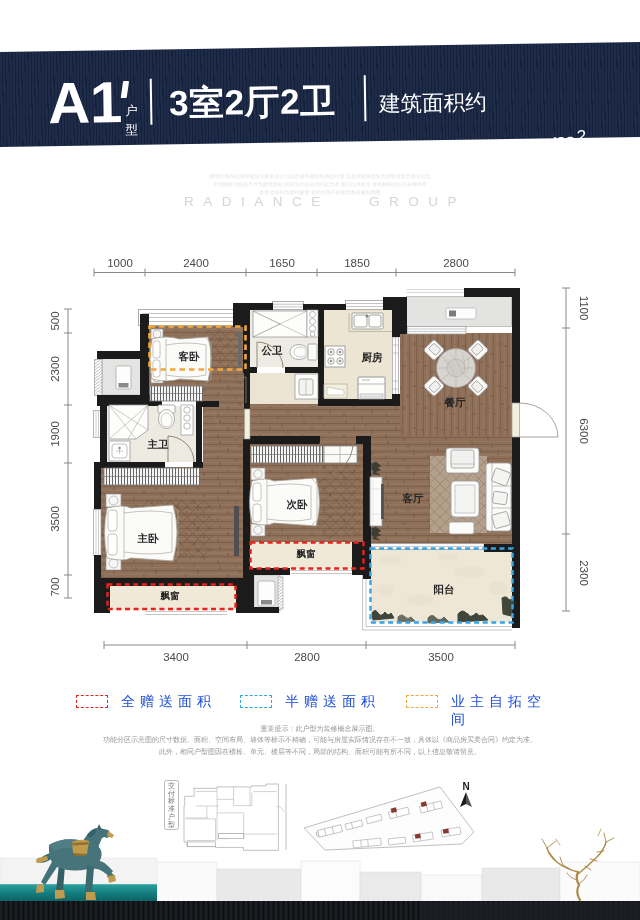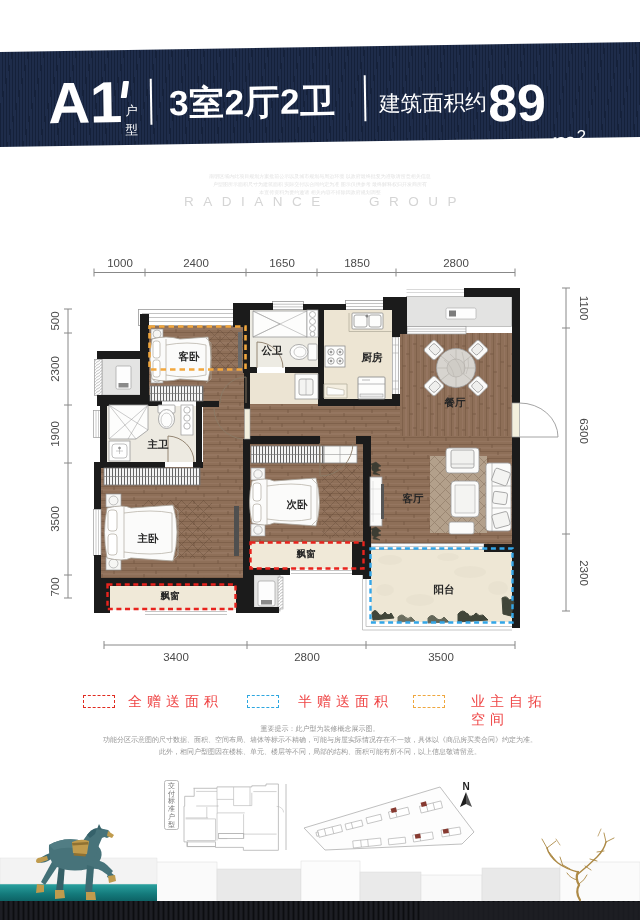--- a/index.html
+++ b/index.html
@@ -21,21 +21,20 @@
   <div class="bi" style="left:131px;top:52px;font-size:12.5px;line-height:19px;width:14px;">户型</div>
 
   <div class="bi" style="left:156px;top:29px;width:1.5px;height:46px;background:#fff;"></div>
 
   <div class="bi" style="left:175px;top:36px;font-size:35px;font-weight:bold;line-height:1;letter-spacing:0.5px;">3室2厅2卫</div>
 
   <div class="bi" style="left:370px;top:29px;width:1.5px;height:46px;background:#fff;"></div>
 
   <div class="bi" style="left:385px;top:48px;font-size:21.5px;line-height:1;">建筑面积约</div>
 
-  <div class="bi" style="left:494px;top:33px;font-size:52px;font-weight:bold;line-height:1;">89</div>
 
   <div class="bi" style="left:557px;top:49px;font-size:30px;line-height:1;margin-top:36px;">m<span style="font-size:17px;vertical-align:11px;">2</span></div>
 </div>
 
 <div style="position:absolute;left:0;top:172px;width:640px;text-align:center;color:#e3e3e3;font-size:5px;line-height:8px;">
 南明区域内此项目规划方案批前公示以及城市规划与周边环境 以政府最终批复为准敬请留意相关信息<br>
 户型图所示面积尺寸为建筑面积 实际交付以合同约定为准 图示仅供参考 最终解释权归开发商所有<br>
 本宣传资料为要约邀请 相关内容不排除因政府规划调整</div>
 
 <div style="position:absolute;left:5px;top:194px;width:640px;text-align:center;color:#d5d5d5;font-size:13.5px;letter-spacing:9.5px;word-spacing:26px;">RADIANCE GROUP</div>
@@ -579,33 +578,33 @@
 </g>
 
 <text x="272" y="354" fill="#262626" font-size="10.5" font-weight="bold" text-anchor="middle">公卫</text>
 
 <text x="170" y="599" fill="#262626" font-size="9.5" font-weight="bold" text-anchor="middle">飘窗</text>
 
 <text x="306" y="557" fill="#262626" font-size="9.5" font-weight="bold" text-anchor="middle">飘窗</text>
 </g>
 </svg>
 
-<div style="position:absolute;left:0;top:693px;width:552px;height:18px;font-size:14px;color:#ef4444;margin-left:7px;">
+<div style="position:absolute;left:0;top:693px;width:552px;height:18px;font-size:14px;color:#1d4ed8;">
 
   <div style="position:absolute;left:76px;top:2px;width:30px;height:11px;border:1.6px dashed #e02b20;"></div>
 
   <div style="position:absolute;left:121px;top:0px;letter-spacing:5px;">全赠送面积</div>
 
   <div style="position:absolute;left:240px;top:2px;width:30px;height:11px;border:1.6px dashed #2da7e0;"></div>
 
-  <div style="position:absolute;left:291px;top:0px;letter-spacing:5px;">半赠送面积</div>
+  <div style="position:absolute;left:285px;top:0px;letter-spacing:5px;">半赠送面积</div>
 
   <div style="position:absolute;left:406px;top:2px;width:30px;height:11px;border:1.6px dashed #efa73e;"></div>
 
-  <div style="position:absolute;left:464px;top:0px;letter-spacing:5px;">业主自拓空间</div>
+  <div style="position:absolute;left:451px;top:0px;letter-spacing:5px;">业主自拓空间</div>
 </div>
 
 <div style="position:absolute;left:0;top:723px;width:640px;text-align:center;color:#979797;font-size:7px;line-height:11.4px;">
 重要提示：此户型为装修概念展示图。<br>
 功能分区示意图的尺寸数据、面积、空间布局、墙体等标示不精确，可能与房屋实际情况存在不一致，具体以《商品房买卖合同》约定为准。<br>
 此外，相同户型图因在楼栋、单元、楼层等不同，局部的结构、面积可能有所不同，以上信息敬请留意。</div>
 <svg id="foot" style="position:absolute;left:0;top:0;" width="640" height="920" viewBox="0 0 640 920">
 <defs>
 <linearGradient id="teal" x1="0" y1="0" x2="0" y2="1">
  <stop offset="0" stop-color="#2aa2a0"></stop>

